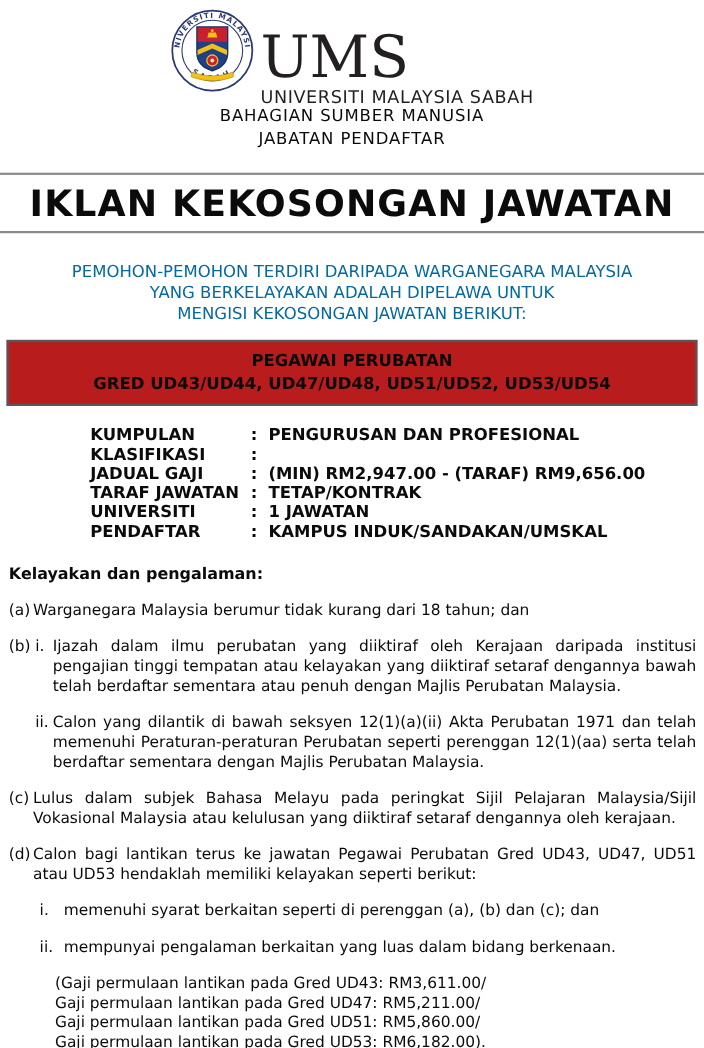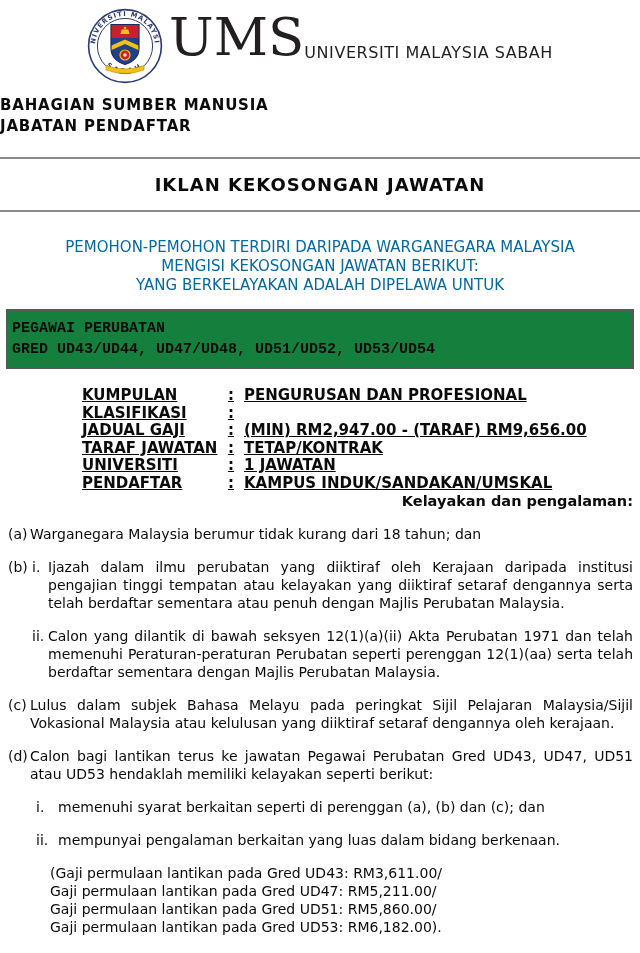--- a/index.html
+++ b/index.html
@@ -7,51 +7,51 @@
   body {
     width:640px; height:953px;
     font-family:"DejaVu Sans","Liberation Sans",sans-serif;
     color:#0b0b0b;
   }
   .page { position:relative; width:640px; height:953px; overflow:hidden; background:#fff; }
 
   
   .logo-row { display:flex; justify-content:center; align-items:flex-start; padding-top:8px; gap:6px; height:88px; }
   .emblem { width:76px; height:76px; flex:none; }
-  .logo-col { display:flex; flex-direction:row; align-items:flex-end; padding-top:4px; }
+  .logo-col { display:flex; flex-direction:column; align-items:flex-start; padding-top:4px;margin-top:16px; }
   .acronym { font-family:"DejaVu Serif","Liberation Serif",serif; font-size:53px; line-height:0.95; color:#231f20; }
   .subtitle { font-size:16px; letter-spacing:0.55px; color:#231f20; margin-top:1px; white-space:nowrap; }
 
   
   .dept-block { margin-top:9px; }
-  .dept { font-weight:bold; font-size:15px; line-height:16px; letter-spacing:0.8px; }
+  .dept { text-align:center; font-weight:normal; font-size:15px; line-height:16px; letter-spacing:0.8px; }
   .dept + .dept { margin-top:5px; }
   .rule { border:none; border-top:2px solid #8a8a8a; height:0; }
   .rule-top { margin-top:23px; }
-  .title { text-align:center; font-size:18px; font-weight:bold; letter-spacing:1px; line-height:26px; margin:13px 0 12px; }
+  .title { text-align:center; font-size:33px; font-weight:bold; letter-spacing:1px; line-height:26px; margin:13px 0 12px; }
 
   
   .intro { margin-top:26px; text-align:center; font-size:15px; line-height:19px; color:#0369a1; }
 
   
   .banner {
-    margin:14px 6px 0; background:#15803d; border:2px solid #57585c;
-    font-weight:bold; font-size:15px; line-height:21px; padding:7px 4px;font-family:Liberation Mono, monospace;
+    margin:14px 6px 0; background:#b91c1c; border:2px solid #57585c;
+    text-align:center; font-weight:bold; font-size:15px; line-height:21px; padding:7px 4px;
   }
 
   
   .details { margin:18px 8px 0 82px; font-weight:bold; font-size:15px; }
-  .drow { display:flex; line-height:17.5px; white-space:nowrap;text-decoration:underline; }
+  .drow { display:flex; line-height:17.5px; white-space:nowrap; }
   .dlabel { width:146px; flex:none; }
   .dcolon { width:16px; flex:none; }
   .dvalue { flex:1; }
 
   
   .content { margin:0 7px 0 8px; font-size:14px; line-height:18px; }
-  .qual-heading { font-weight:bold; font-size:14.5px; line-height:18px;text-align:right; }
+  .qual-heading { font-weight:bold; font-size:14.5px; margin-top:21px; line-height:18px; }
   .item { display:flex; margin-top:15px; }
   .ilabel { width:22px; flex:none; }
   .ibody { flex:1; min-width:0; }
   .just { text-align:justify; }
   .sub { display:flex; }
   .sub + .sub { margin-top:15px; }
   .slabel { width:16px; flex:none; margin-left:2px; }
   .stext { flex:1; min-width:0; text-align:justify; }
   .dsub { display:flex; margin-top:15px; }
   .dslabel { width:22px; flex:none; margin-left:6px; }
@@ -99,22 +99,22 @@
     <div class="dept">BAHAGIAN SUMBER MANUSIA</div>
     <div class="dept">JABATAN PENDAFTAR</div>
   </div>
 
   <hr class="rule rule-top">
   <div class="title">IKLAN KEKOSONGAN JAWATAN</div>
   <hr class="rule rule-bottom">
 
   <div class="intro">
     <div>PEMOHON-PEMOHON TERDIRI DARIPADA WARGANEGARA MALAYSIA</div>
+    <div>YANG BERKELAYAKAN ADALAH DIPELAWA UNTUK</div>
     <div>MENGISI KEKOSONGAN JAWATAN BERIKUT:</div>
-    <div>YANG BERKELAYAKAN ADALAH DIPELAWA UNTUK</div>
   </div>
 
   <div class="banner">
     <div>PEGAWAI PERUBATAN</div>
     <div>GRED UD43/UD44, UD47/UD48, UD51/UD52, UD53/UD54</div>
   </div>
 
   <div class="details">
     <div class="drow">
       <span class="dlabel">KUMPULAN</span>
@@ -153,21 +153,21 @@
     <div class="item">
       <span class="ilabel">(a)</span>
       <span class="ibody">Warganegara Malaysia berumur tidak kurang dari 18 tahun; dan</span>
     </div>
 
     <div class="item">
       <span class="ilabel">(b)</span>
       <span class="ibody">
         <span class="sub">
           <span class="slabel">i.</span>
-          <span class="stext">Ijazah dalam ilmu perubatan yang diiktiraf oleh Kerajaan daripada institusi pengajian tinggi tempatan atau kelayakan yang diiktiraf setaraf dengannya serta telah berdaftar sementara atau penuh dengan Majlis Perubatan Malaysia.</span>
+          <span class="stext">Ijazah dalam ilmu perubatan yang diiktiraf oleh Kerajaan daripada institusi pengajian tinggi tempatan atau kelayakan yang diiktiraf setaraf dengannya bawah telah berdaftar sementara atau penuh dengan Majlis Perubatan Malaysia.</span>
         </span>
         <span class="sub">
           <span class="slabel">ii.</span>
           <span class="stext">Calon yang dilantik di bawah seksyen 12(1)(a)(ii) Akta Perubatan 1971 dan telah memenuhi Peraturan-peraturan Perubatan seperti perenggan 12(1)(aa) serta telah berdaftar sementara dengan Majlis Perubatan Malaysia.</span>
         </span>
       </span>
     </div>
 
     <div class="item">
       <span class="ilabel">(c)</span>

